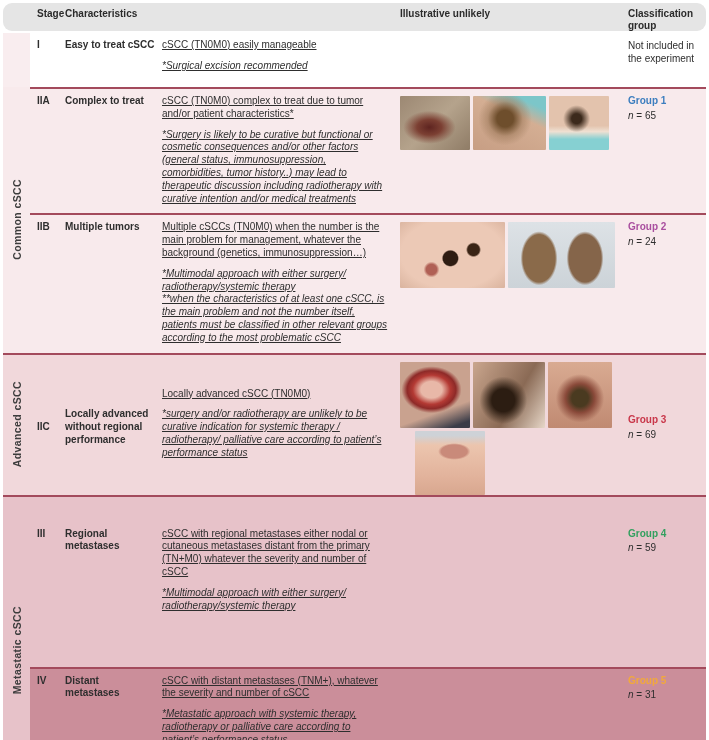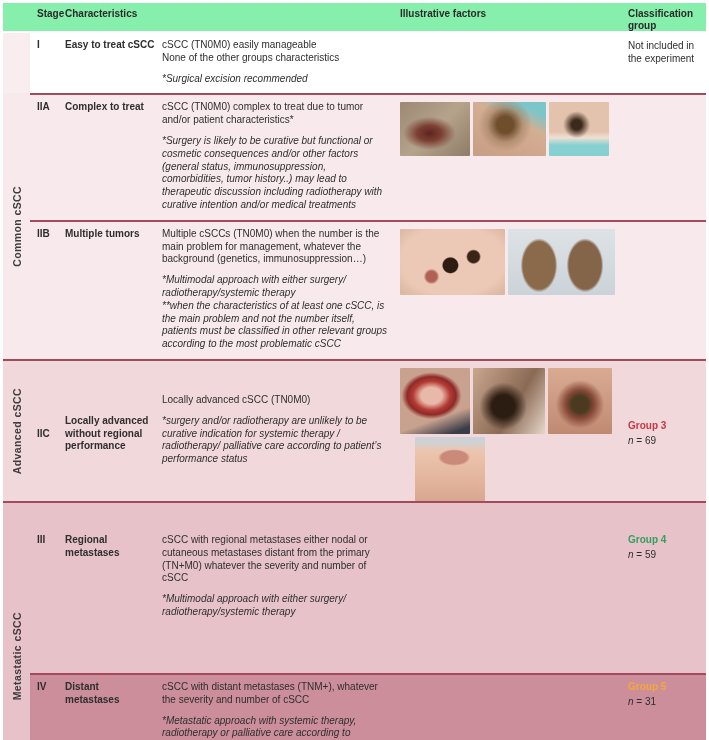--- a/index.html
+++ b/index.html
@@ -1,21 +1,21 @@
 <!DOCTYPE html>
 <html><head>
 <meta charset="utf-8">
 <style>
   html,body{margin:0;padding:0;background:#ffffff;}
   body{font-family:"Liberation Sans","DejaVu Sans",sans-serif;color:#2e2e2e;}
   .fig{position:relative;width:709px;height:740px;background:#ffffff;overflow:hidden;box-sizing:border-box;padding:3px 3px 0 3px;}
   .fig *{box-sizing:border-box;}
 
   
-  .thead{display:flex;background:#86efac;min-height:28px;margin-bottom:2px;padding-top:5px;}
+  .thead{display:flex;background:#e5e5e5;min-height:28px;margin-bottom:2px;padding-top:5px;border-radius:9px;}
   .th{font-weight:bold;font-size:10px;line-height:1.15;color:#2b2b2b;}
 
   
   .c-side{width:27px;flex:0 0 27px;}
   .c-stage{width:35px;flex:0 0 35px;padding-left:7px;}
   .c-name{width:97px;flex:0 0 97px;padding-right:6px;}
   .c-namedesc{width:335px;flex:0 0 335px;}
   .c-desc{width:238px;flex:0 0 238px;padding-right:10px;}
   .c-pics{width:228px;flex:0 0 228px;}
   .c-cls{width:76px;flex:0 0 76px;}
@@ -34,21 +34,21 @@
   .bt{border-top:2px solid #a34a5c;}
   .r-i{min-height:54px;}
   .r-iia{min-height:109px;}
   .r-iib{min-height:117px;}
   .r-iic{min-height:137px;align-items:center;}
   .r-iii{min-height:145px;margin-top:25px;}
   .r-iv{min-height:137px;}
 
   .stage-lbl{font-weight:bold;}
   .name-lbl{font-weight:bold;}
-  .desc p{margin:0 0 8px 0;}
+  .desc p{margin:0 0 8px 0;text-decoration:underline;}
   .it{font-style:italic;}
   .vlabel{writing-mode:vertical-rl;transform:rotate(180deg);font-weight:bold;font-size:10.5px;letter-spacing:0.4px;color:#3d3d3d;white-space:nowrap;}
 
   .grp{font-weight:bold;font-size:10px;}
   .nline{font-size:10px;margin-top:2px;}
   .cls-txt{font-size:10px;line-height:1.3;}
 
   
   .pics{display:flex;flex-wrap:wrap;gap:3px;align-content:flex-start;padding-top:1px;}
   .pic{border-radius:1px;}
@@ -85,34 +85,33 @@
 </style>
 </head>
 <body>
 
 <div class="fig">
 
   <div class="thead">
     <div class="c-side"></div>
     <div class="c-stage th">Stage</div>
     <div class="c-namedesc th">Characteristics</div>
-    <div class="c-pics th">Illustrative factors</div>
+    <div class="c-pics th">Illustrative unlikely</div>
     <div class="c-cls th">Classification group</div>
   </div>
 
   <div class="section sec-none">
     <div class="side"></div>
     <div class="rowswrap">
       <div class="row r-i">
         <div class="c-stage stage-lbl">I</div>
         <div class="c-name name-lbl">Easy to treat cSCC</div>
         <div class="c-desc desc">
           <p>
               <span style="display:block">cSCC (TN0M0) easily manageable</span>
-              <span style="display:block">None of the other groups characteristics</span>
             </p>
           <p class="it">*Surgical excision recommended</p>
         </div>
         <div class="c-pics pics"></div>
         <div class="c-cls cls-txt">Not included in the experiment</div>
       </div>
     </div>
   </div>
 
   <div class="section sec-common">
@@ -125,32 +124,40 @@
         <div class="c-name name-lbl">Complex to treat</div>
         <div class="c-desc desc">
           <p>cSCC (TN0M0) complex to treat due to tumor and/or patient characteristics*</p>
           <p class="it">*Surgery is likely to be curative but functional or cosmetic consequences and/or other factors (general status, immunosuppression, comorbidities, tumor history..) may lead to therapeutic discussion including radiotherapy with curative intention and/or medical treatments</p>
         </div>
         <div class="c-pics pics">
           <div class="pic p-iia1" title="skin tumor close-up amid hair"></div>
           <div class="pic p-iia2" title="hand with keratotic tumor nodule"></div>
           <div class="pic p-iia3" title="ear tumor during examination"></div>
         </div>
+        <div class="c-cls">
+          <div class="grp" style="color: rgb(61, 126, 191);">Group 1</div>
+          <div class="nline"><span class="it">n</span> <span>= 65</span></div>
+        </div>
       </div>
       <div class="row r-iib bt">
         <div class="c-stage stage-lbl">IIB</div>
         <div class="c-name name-lbl">Multiple tumors</div>
         <div class="c-desc desc">
           <p>Multiple cSCCs (TN0M0) when the number is the main problem for management, whatever the background (genetics, immunosuppression…)</p>
           <p class="it" style="margin-bottom:0">*Multimodal approach with either surgery/ radiotherapy/systemic therapy</p>
           <p class="it">**when the characteristics of at least one cSCC, is the main problem and not the number itself, patients must be classified in other relevant groups according to the most problematic cSCC</p>
         </div>
         <div class="c-pics pics">
           <div class="pic p-iib1" title="bald scalp with multiple tumors"></div>
           <div class="pic p-iib2" title="both hands with multiple keratotic lesions"></div>
+        </div>
+        <div class="c-cls">
+          <div class="grp" style="color: rgb(169, 79, 159);">Group 2</div>
+          <div class="nline"><span class="it">n</span> <span>= 24</span></div>
         </div>
       </div>
     </div>
   </div>
 
   <div class="section sec-advanced">
     <div class="side">
       <span class="vlabel">Advanced cSCC</span>
     </div>
     <div class="rowswrap">

